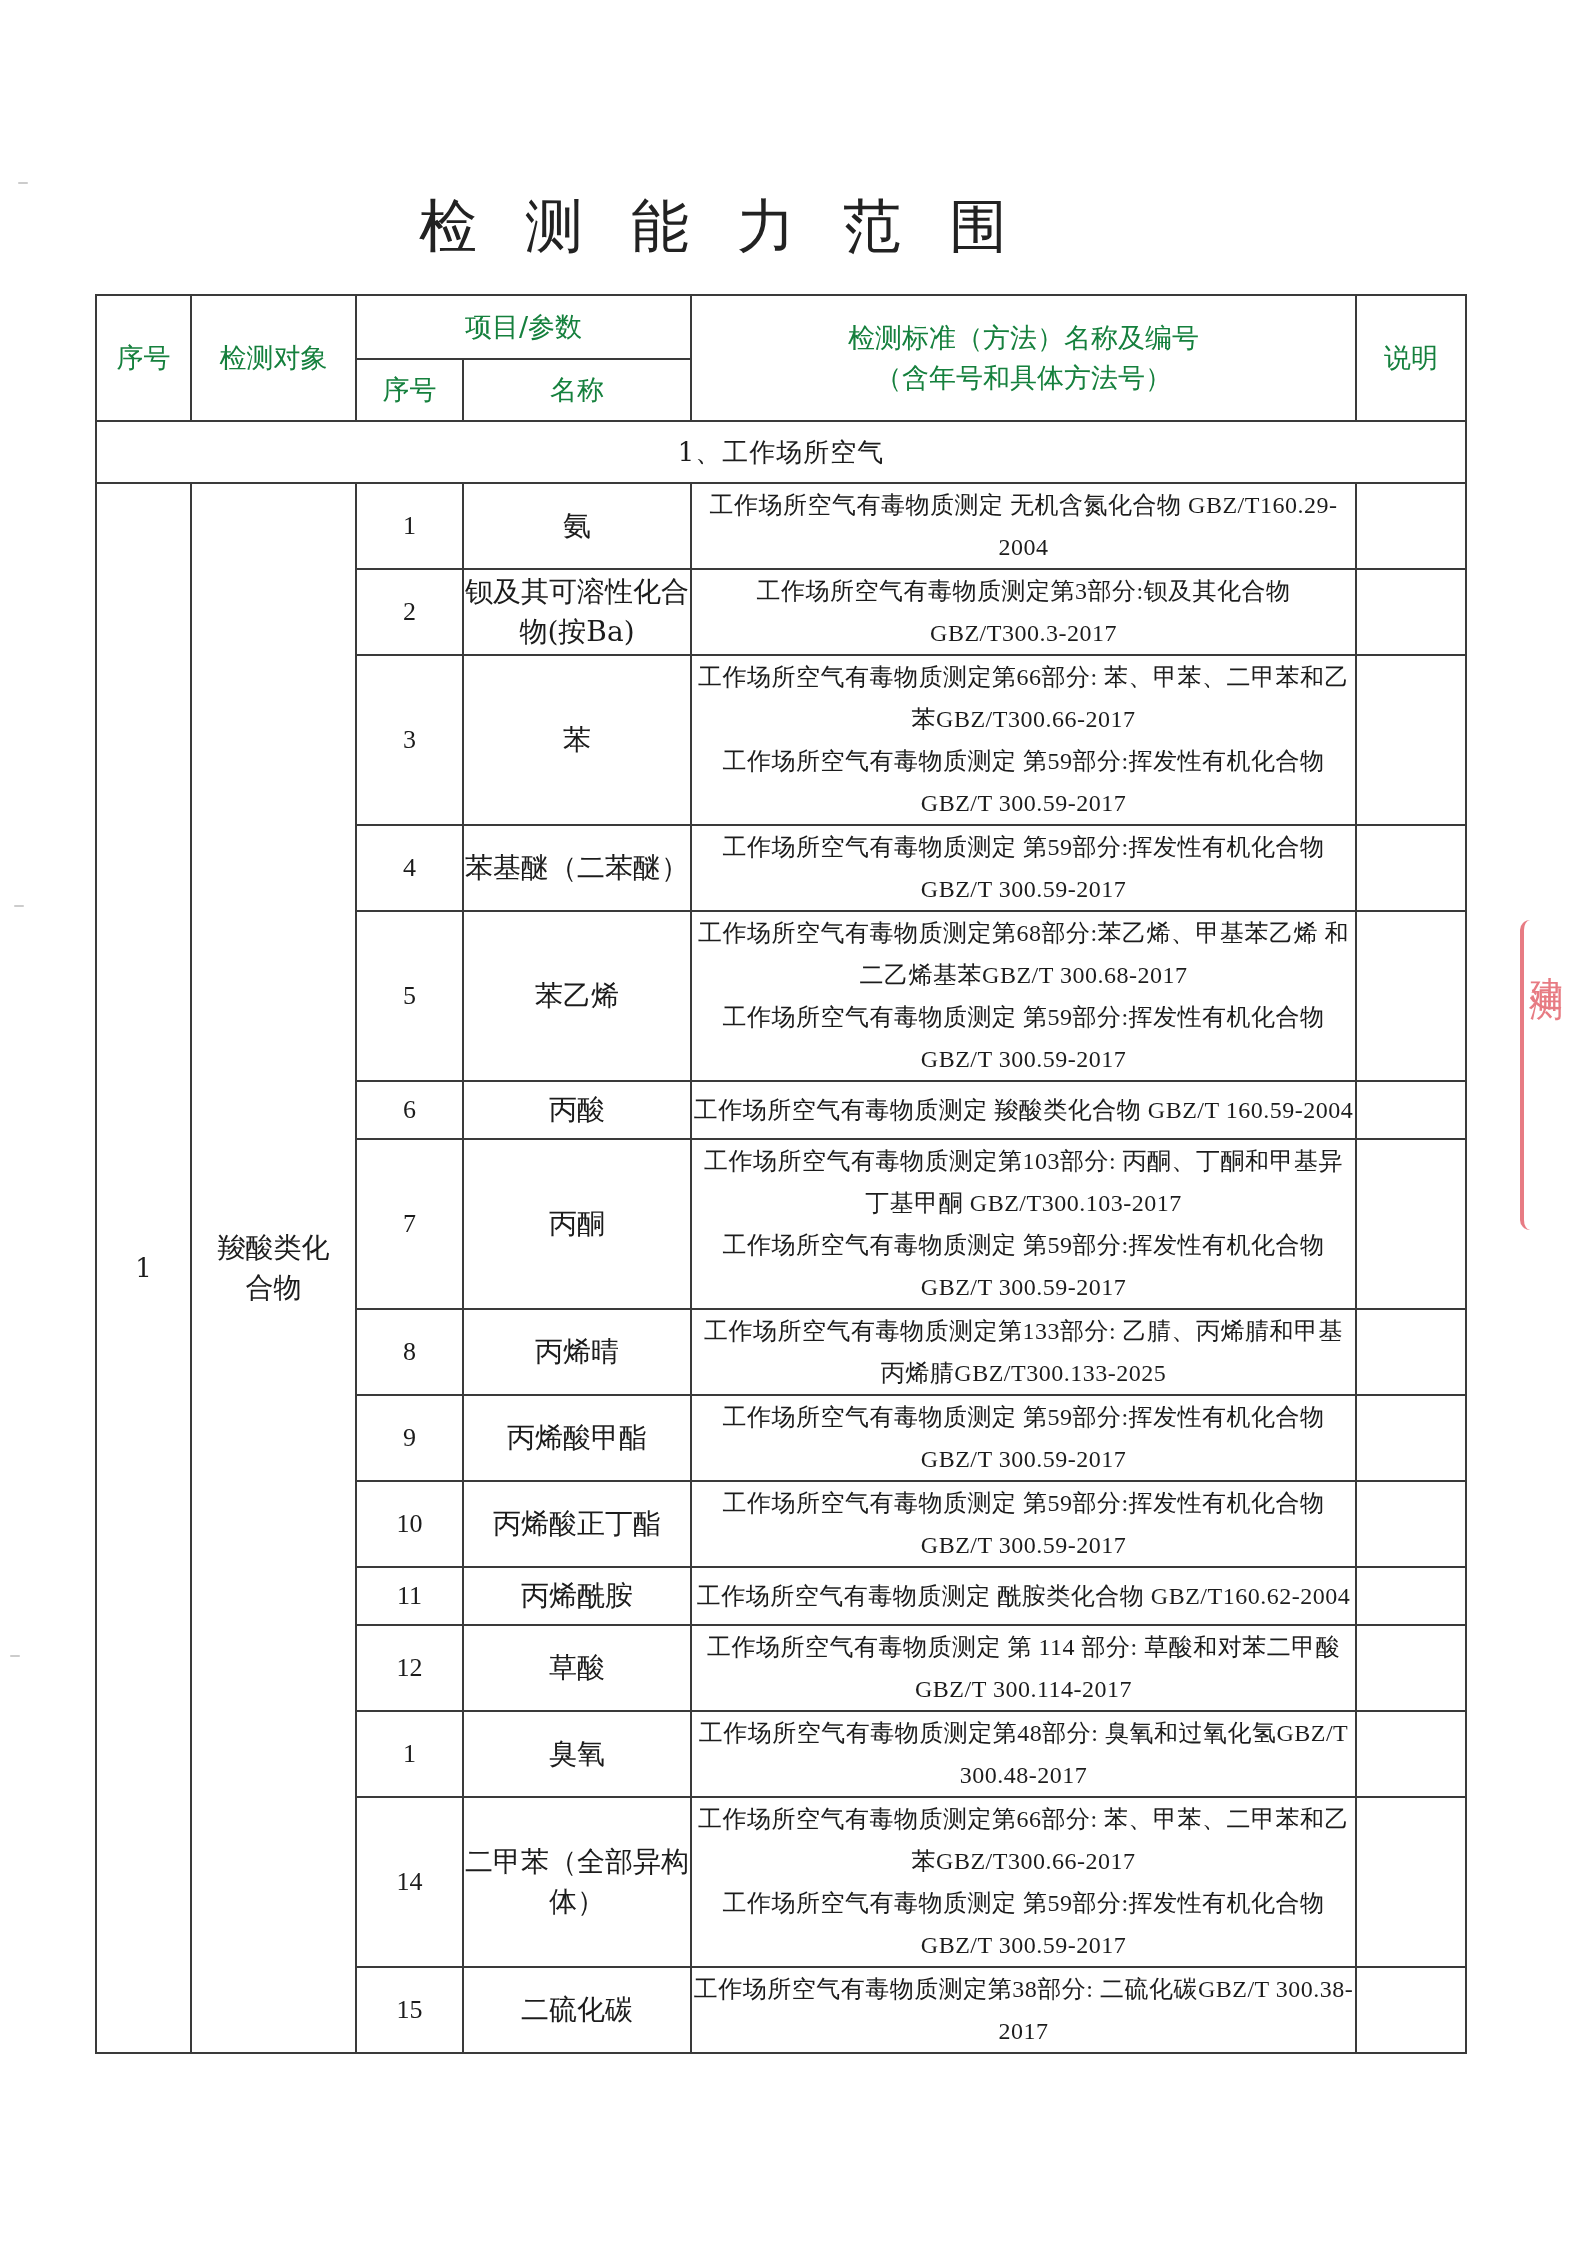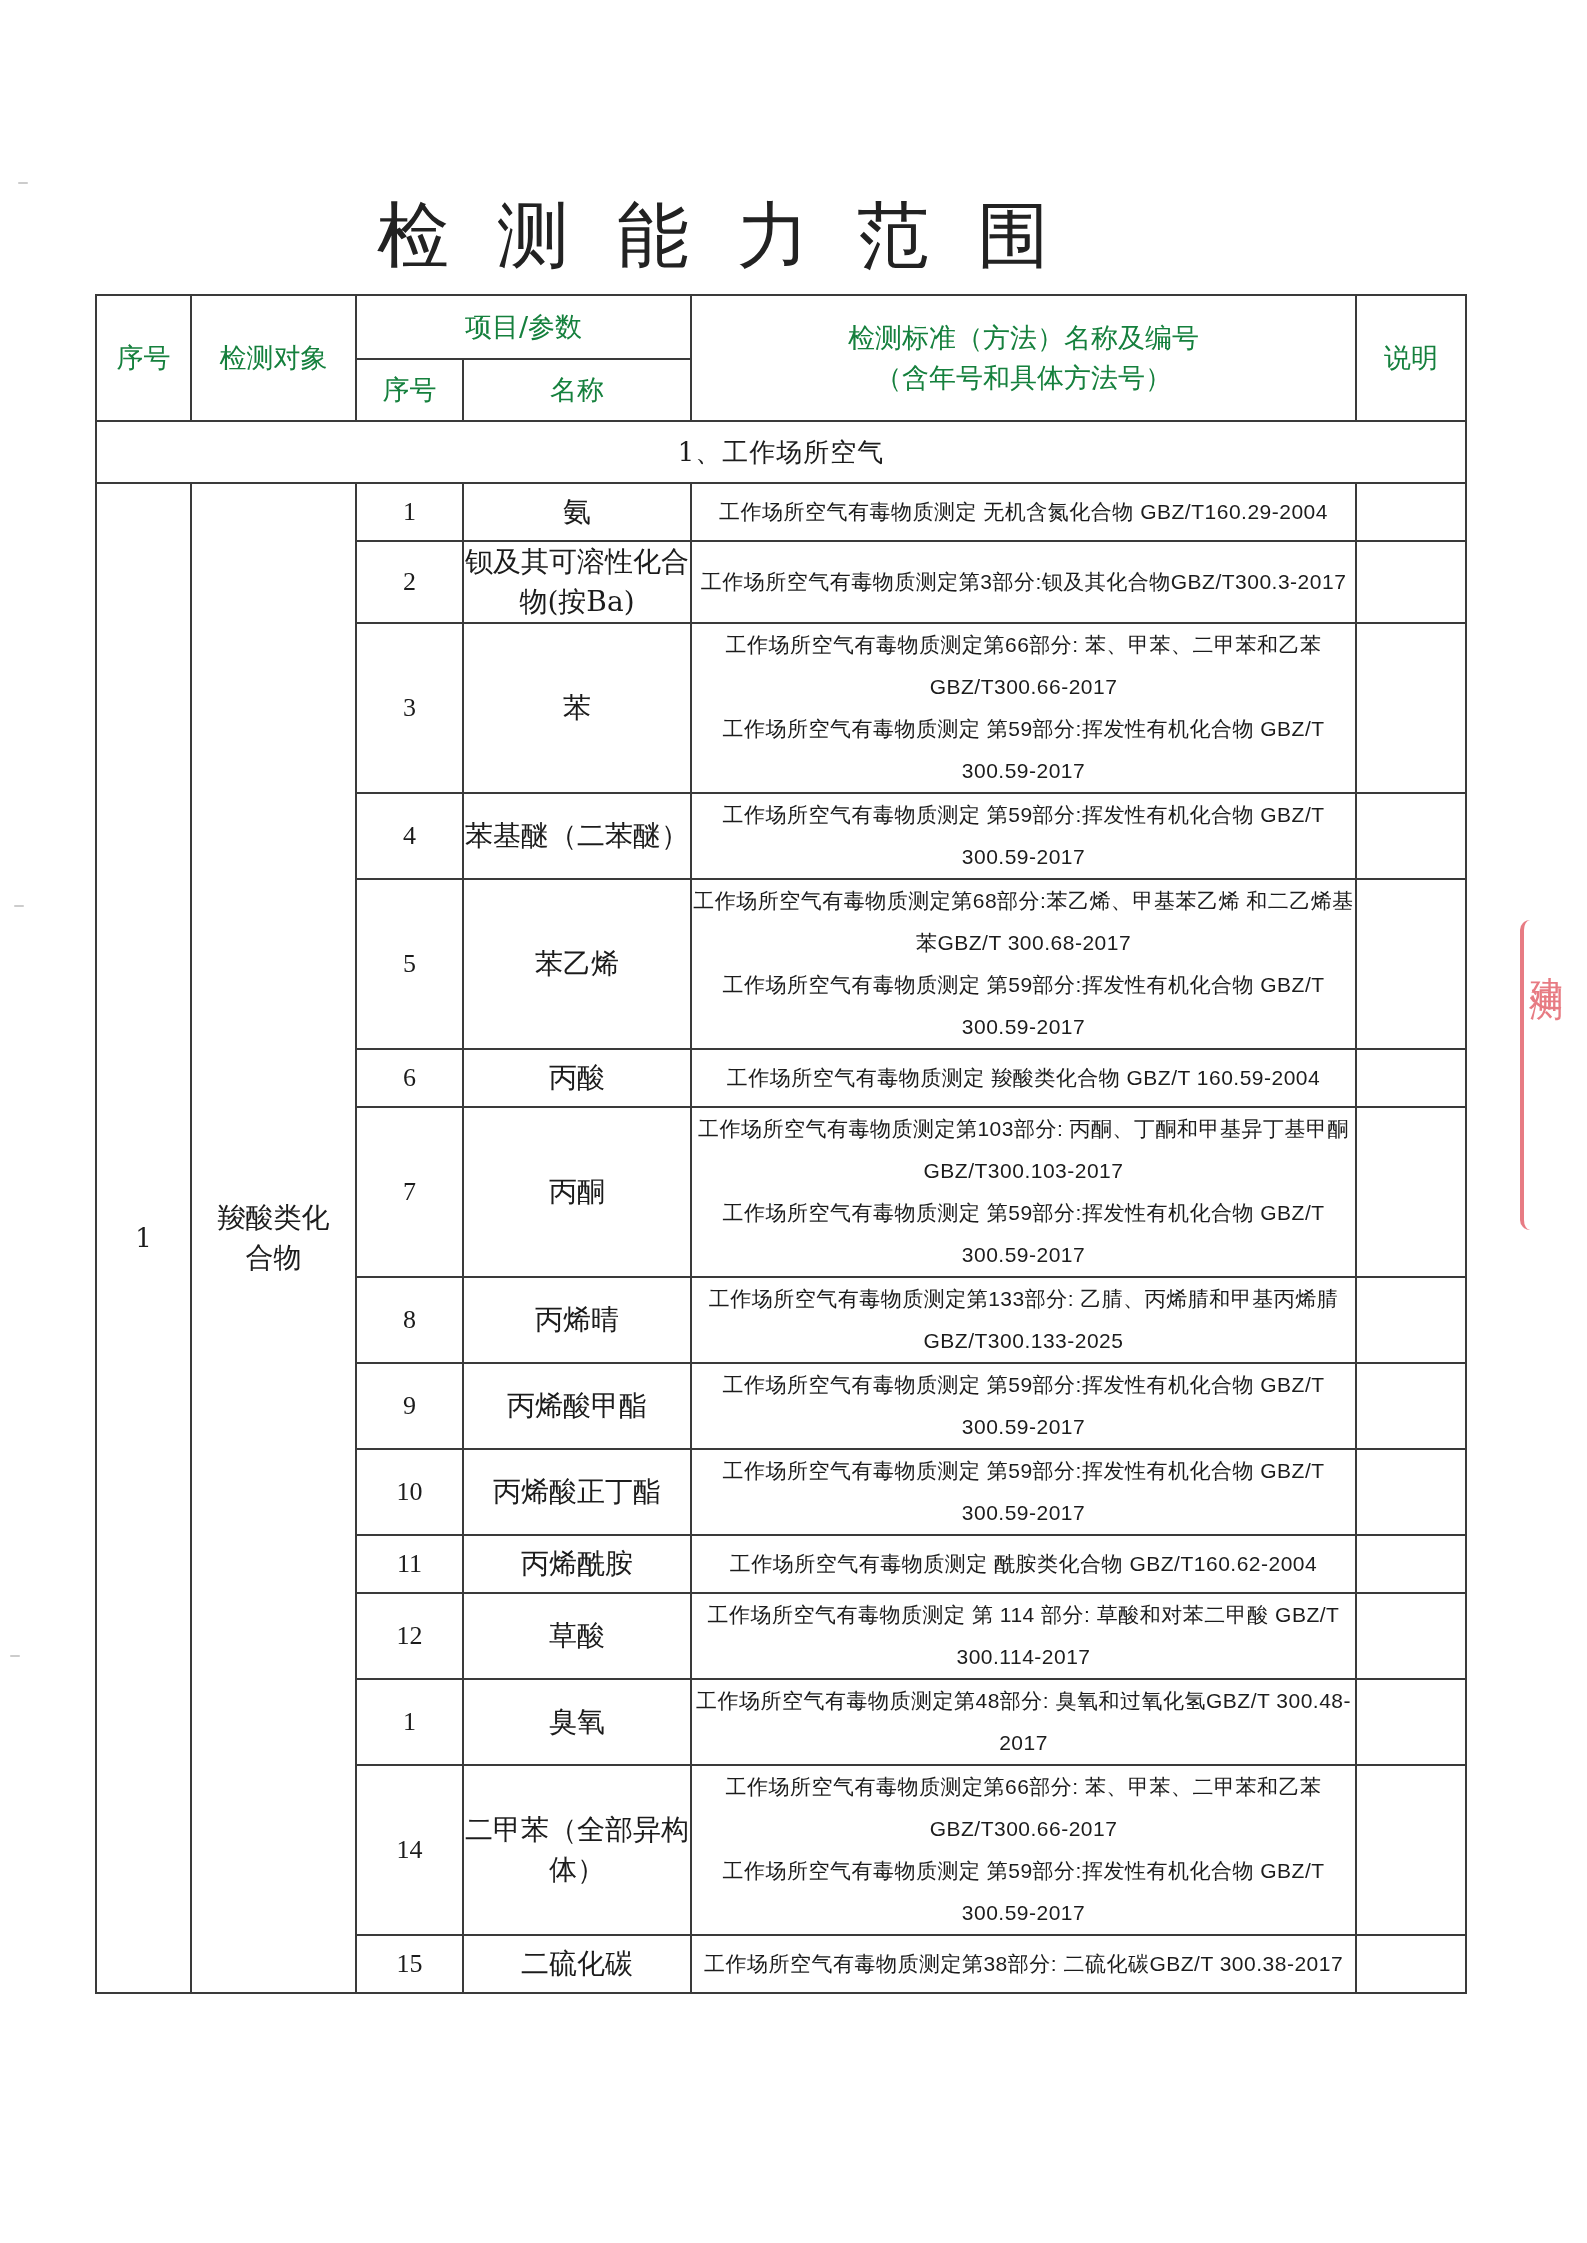--- a/index.html
+++ b/index.html
@@ -3,43 +3,43 @@
   <meta charset="utf-8">
   <style>
     html, body { margin: 0; padding: 0; background: #ffffff; }
     body {
       width: 1587px; height: 2243px; position: relative; overflow: hidden;
       font-family: "DejaVu Serif", "Liberation Serif", serif;
       color: #1c1c1c;
     }
     .title {
       position: absolute; left: 0; top: 188px; width: 1438px;
-      text-align: center; font-size: 72px; letter-spacing: 48px;
+      text-align: center; font-size: 58px; letter-spacing: 48px;
       padding-left: 36px; box-sizing: border-box;
       font-family: "DejaVu Serif", serif; font-weight: normal; color: #222;
     }
     table.scope {
       position: absolute; left: 95px; top: 294px;
       border-collapse: collapse; table-layout: fixed;
       width: 1370px;
     }
     table.scope td, table.scope th {
       border: 2px solid #3a3a3a; padding: 0; vertical-align: middle;
       text-align: center; font-weight: normal;
     }
     th.hdr { font-family: "DejaVu Sans", sans-serif; font-size: 27px; color: #15803d; }
     th.hdr .line { display: block; line-height: 40px; }
     td.section { height: 60px; font-size: 26px; letter-spacing: 1px; }
     td.idx { font-size: 26px; }
     td.obj { font-size: 28px; line-height: 40px; }
     td.sub-idx { font-size: 26px; font-family: "Liberation Serif", serif; }
     td.name { font-size: 28px; line-height: 40px; padding: 0 4px; }
     td.std {
-      text-align: left; font-size: 21px; line-height: 42px;
-      padding: 2px 10px 2px 12px; font-family: Liberation Sans, sans-serif;
+      text-align: left; font-size: 24px; line-height: 42px;
+      padding: 2px 10px 2px 12px; font-family: Liberation Serif, serif;
       letter-spacing: 0.5px;
       margin-top: 6px;
     }
     td.std .std-line { display: block; }
     td.note { }
     .stamp {
       position: absolute; left: 1520px; top: 920px; width: 50px; height: 310px;
       border-left: 4px solid #e0505a; border-radius: 10px 0 0 10px; opacity: 0.75;
       color: #e0505a; font-size: 34px; writing-mode: vertical-rl;
       font-family: "DejaVu Sans", sans-serif; padding-top: 30px; box-sizing: border-box;

